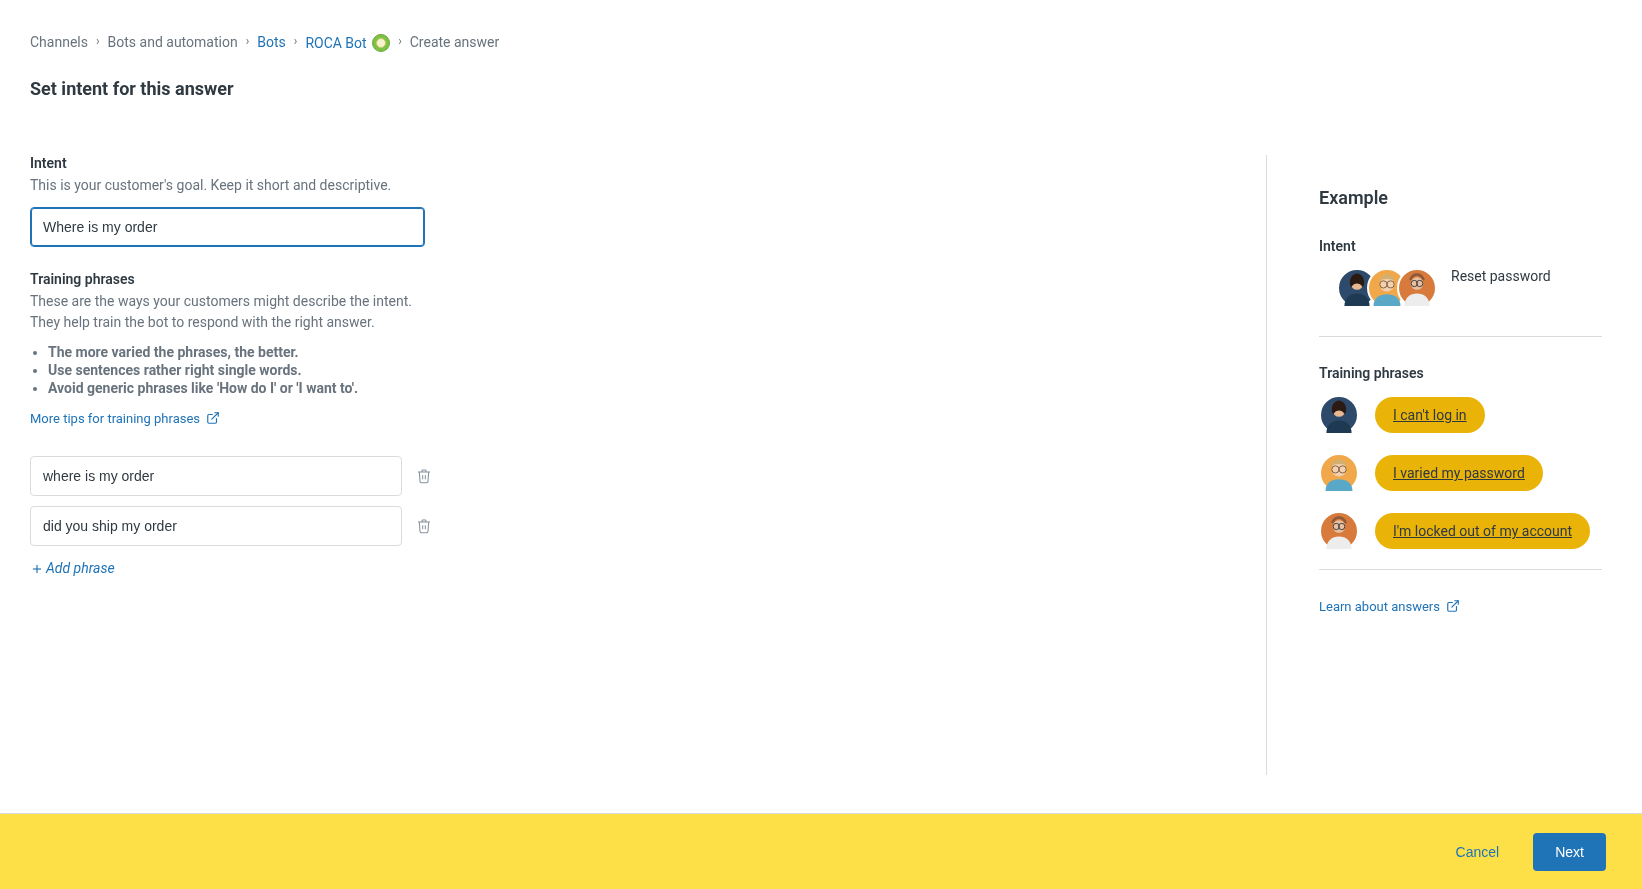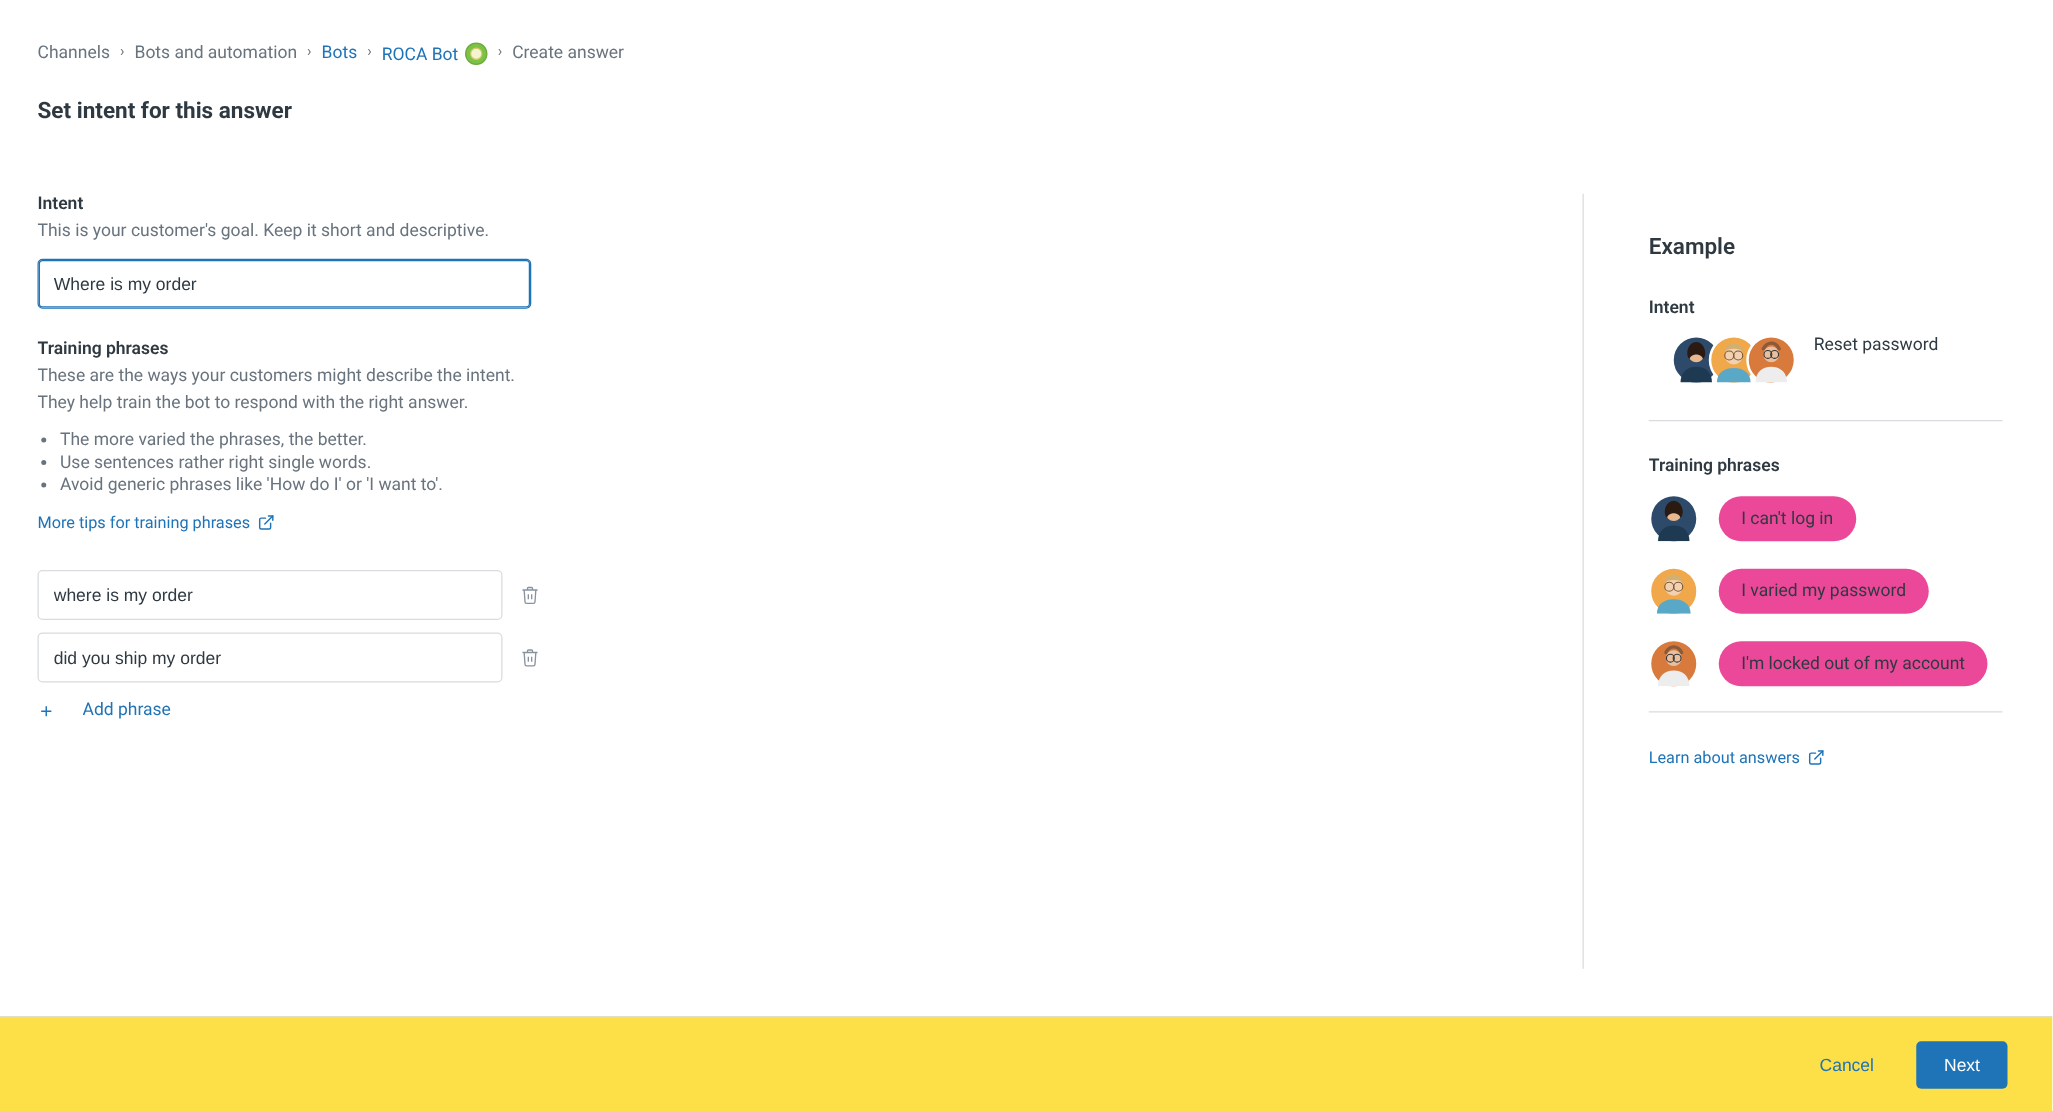--- a/index.html
+++ b/index.html
@@ -106,21 +106,21 @@
     box-shadow: 0 0 0 1px var(--border-focus) inset;
   }
 
   .block { margin-bottom: 24px; }
 
   ul.tips {
     margin: 0 0 14px 0;
     padding-left: 18px;
     color: var(--text-secondary);
   }
-  ul.tips li { margin: 2px 0; }
+  ul.tips li { margin: 2px 0; font-weight: bold; }
 
   .link-row {
     color: var(--link-blue);
     font-size: 13px;
     cursor: pointer;
     display: inline-flex;
     gap: 6px;
   }
 
   
@@ -136,22 +136,23 @@
     width: 16px; height: 18px;
     color: #87929D;
     cursor: pointer;
   }
   .add-phrase {
     color: var(--link-blue);
     font-size: 14px;
     cursor: pointer;
     display: inline-flex;
     align-items: flex-end;
-    gap: 22px;
+    gap: 2px;
     margin-top: 4px;
+    font-style: italic;
   }
 
   
   .example-heading {
     font-size: 18px;
     font-weight: 600;
     margin-bottom: 30px;
   }
   .side-label {
     font-size: 14px;
@@ -188,25 +189,26 @@
   }
 
   .phrase-example-row {
     display: flex;
     align-items: center;
     gap: 16px;
     margin-bottom: 18px;
   }
   .phrase-example-row .avatar { margin-left: 0; }
   .bubble {
-    background: #ec4899;
+    background: #eab308;
     border-radius: 18px;
     padding: 10px 18px;
     font-size: 14px;
     color: var(--text-primary);
+    text-decoration: underline;
   }
 
   
   .footer {
     position: absolute;
     bottom: 0;
     left: 0; right: 0;
     height: 76px;
     border-top: 1px solid var(--border);
     display: flex;

